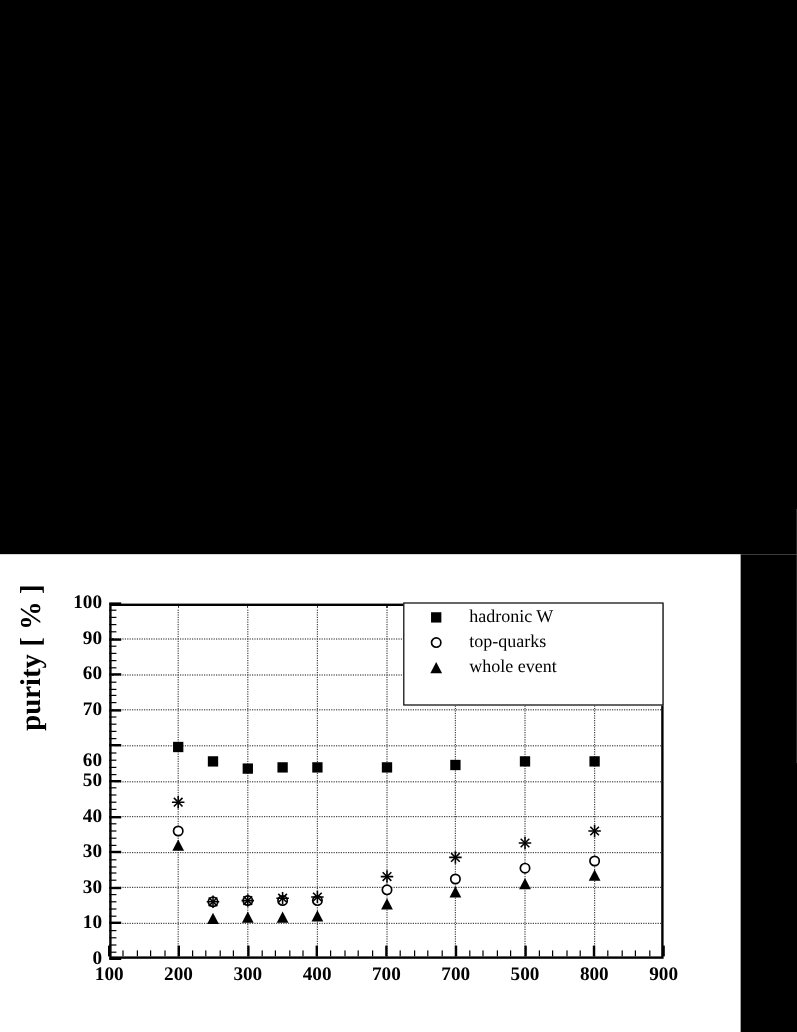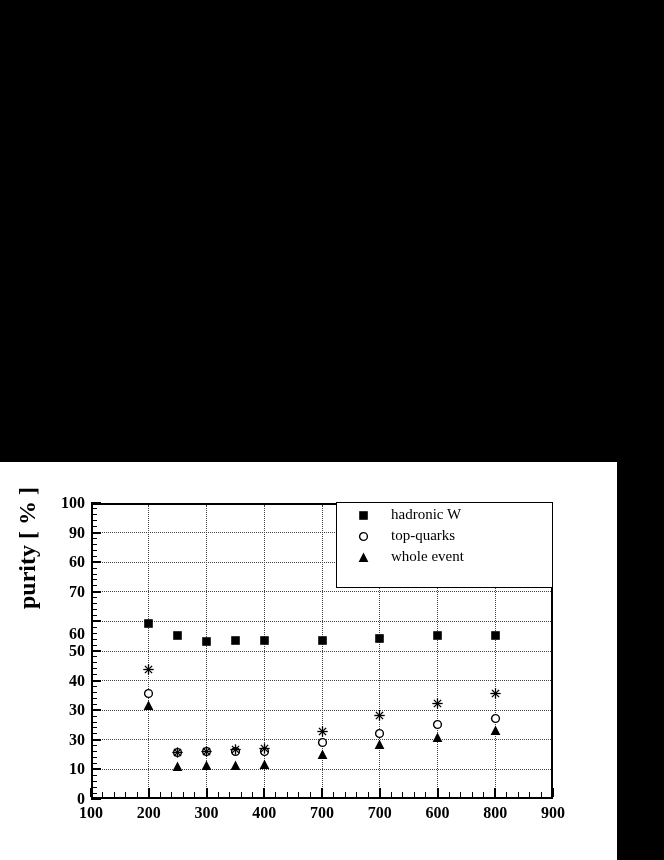--- a/index.html
+++ b/index.html
@@ -162,21 +162,21 @@
       <div class="ytick-label" style="top: 119.8px;">70</div>
       <div class="ytick-label" style="top: 90.2px;">60</div>
       <div class="ytick-label" style="top: 60.6px;">90</div>
       <div class="ytick-label" style="top: 31px;">100</div>
       <div class="xtick-label" style="left: 61px;">100</div>
       <div class="xtick-label" style="left: 118.75px;">200</div>
       <div class="xtick-label" style="left: 176.5px;">300</div>
       <div class="xtick-label" style="left: 234.25px;">400</div>
       <div class="xtick-label" style="left: 292px;">700</div>
       <div class="xtick-label" style="left: 349.75px;">700</div>
-      <div class="xtick-label" style="left: 407.5px;">600</div>
+      <div class="xtick-label" style="left: 407.5px;">500</div>
       <div class="xtick-label" style="left: 465.25px;">800</div>
       <div class="xtick-label" style="left: 523px;">900</div>
       <div class="marker" style="left: 142.25px; top: 154.38px;"><svg width="13" height="13" viewBox="0 0 13 13">
           <rect x="2.2" y="2.2" width="8.6" height="8.6" fill="#000"></rect>
         </svg></div>
       <div class="marker" style="left: 171.125px; top: 166.22px;"><svg width="13" height="13" viewBox="0 0 13 13">
           <rect x="2.2" y="2.2" width="8.6" height="8.6" fill="#000"></rect>
         </svg></div>
       <div class="marker" style="left: 200px; top: 172.14px;"><svg width="13" height="13" viewBox="0 0 13 13">
           <rect x="2.2" y="2.2" width="8.6" height="8.6" fill="#000"></rect>

